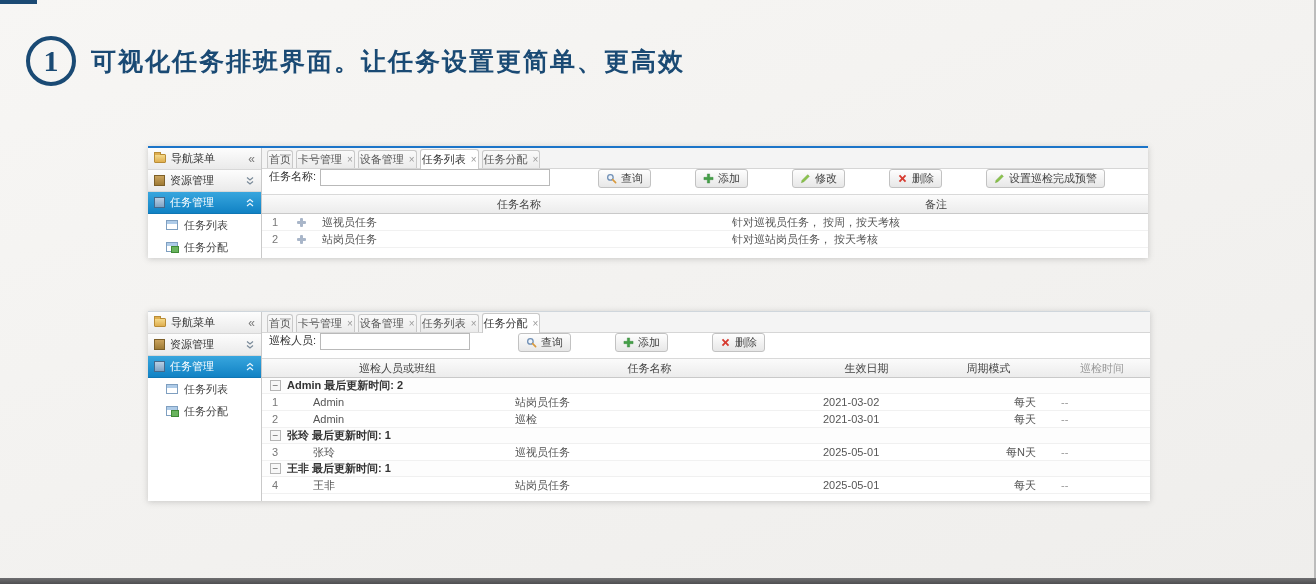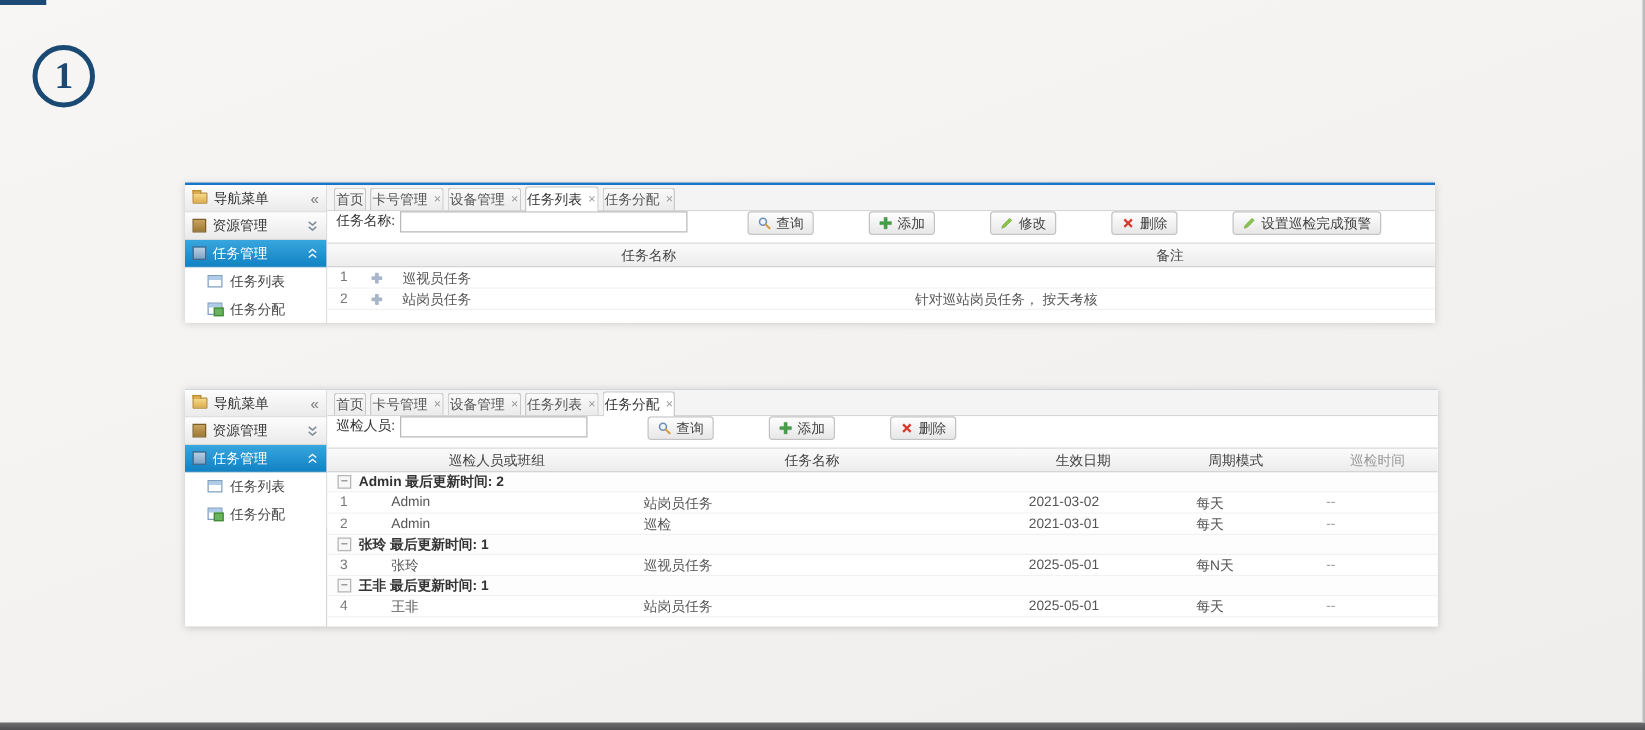--- a/index.html
+++ b/index.html
@@ -86,21 +86,21 @@
   .t1 { display:grid; grid-template-columns:26px 26px 410px 1fr; }
   .t2 { display:grid; grid-template-columns:26px 185px 285px 115px 95px 1fr;gap:17px; }
   .thead span { text-align:center; overflow:hidden; white-space:nowrap; }
   .thead .c-time { text-align:right; padding-right:26px; }
   .trow { height:17px; font-size:11px; color:#555; align-items:center;
           border-bottom:1px solid #f1f1f1; background:#fff; cursor:pointer; flex:none; }
   .trow span { overflow:hidden; white-space:nowrap; }
   .c-num { text-align:center; color:#777; }
   .c-name,.c-rem,.c-person,.c-task { padding-left:8px; }
   .c-date { padding-left:14px; }
-  .c-cycle { padding-left:16px; }
+  .c-cycle { padding-left:16px;text-align:right; }
   .c-time { padding-left:8px; color:#999; }
   .c-ic { display:flex; align-items:center; justify-content:center; }
   .cross { position:relative; width:9px; height:9px; display:inline-block; }
   .cross::before,.cross::after { content:""; position:absolute; background:#a9b6c9; border-radius:1px; }
   .cross::before { left:3px; top:0; width:3px; height:9px; }
   .cross::after { left:0; top:3px; width:9px; height:3px; }
 
   .grow { height:16px; display:flex; align-items:center; gap:6px; padding-left:8px;
           font-size:11px; font-weight:bold; color:#333; background:#fdfdfd;
           border-bottom:1px solid #f0f0f0; cursor:pointer; flex:none; }
@@ -112,20 +112,21 @@
 </head>
 <body>
 
 <div class="slide">
   <div class="corner-bar"></div>
 
   <div class="title-row">
     <div class="badge">
       <span>1</span>
     </div>
+    <div class="title">可视化任务排班界面。让任务设置更简单、更高效</div>
   </div>
 
   <div class="shot p1">
     <div class="topline blue"></div>
     <div class="shot-body">
       <div class="nav">
         <div class="nav-h">
           <span class="ic folder"></span>
           <span class="lbl">导航菜单</span>
           <span class="chev">«</span>
@@ -218,20 +219,21 @@
           <span class="c-ic"></span>
           <span>任务名称</span>
           <span>备注</span>
         </div>
         <div class="trow t1">
           <span class="c-num">1</span>
           <span class="c-ic">
               <span class="cross"></span>
             </span>
           <span class="c-name">巡视员任务</span>
+          <span class="c-rem">针对巡视员任务， 按周，按天考核</span>
         </div>
         <div class="trow t1">
           <span class="c-num">2</span>
           <span class="c-ic">
               <span class="cross"></span>
             </span>
           <span class="c-name">站岗员任务</span>
           <span class="c-rem">针对巡站岗员任务， 按天考核</span>
         </div>
         <div class="filler"></div>

